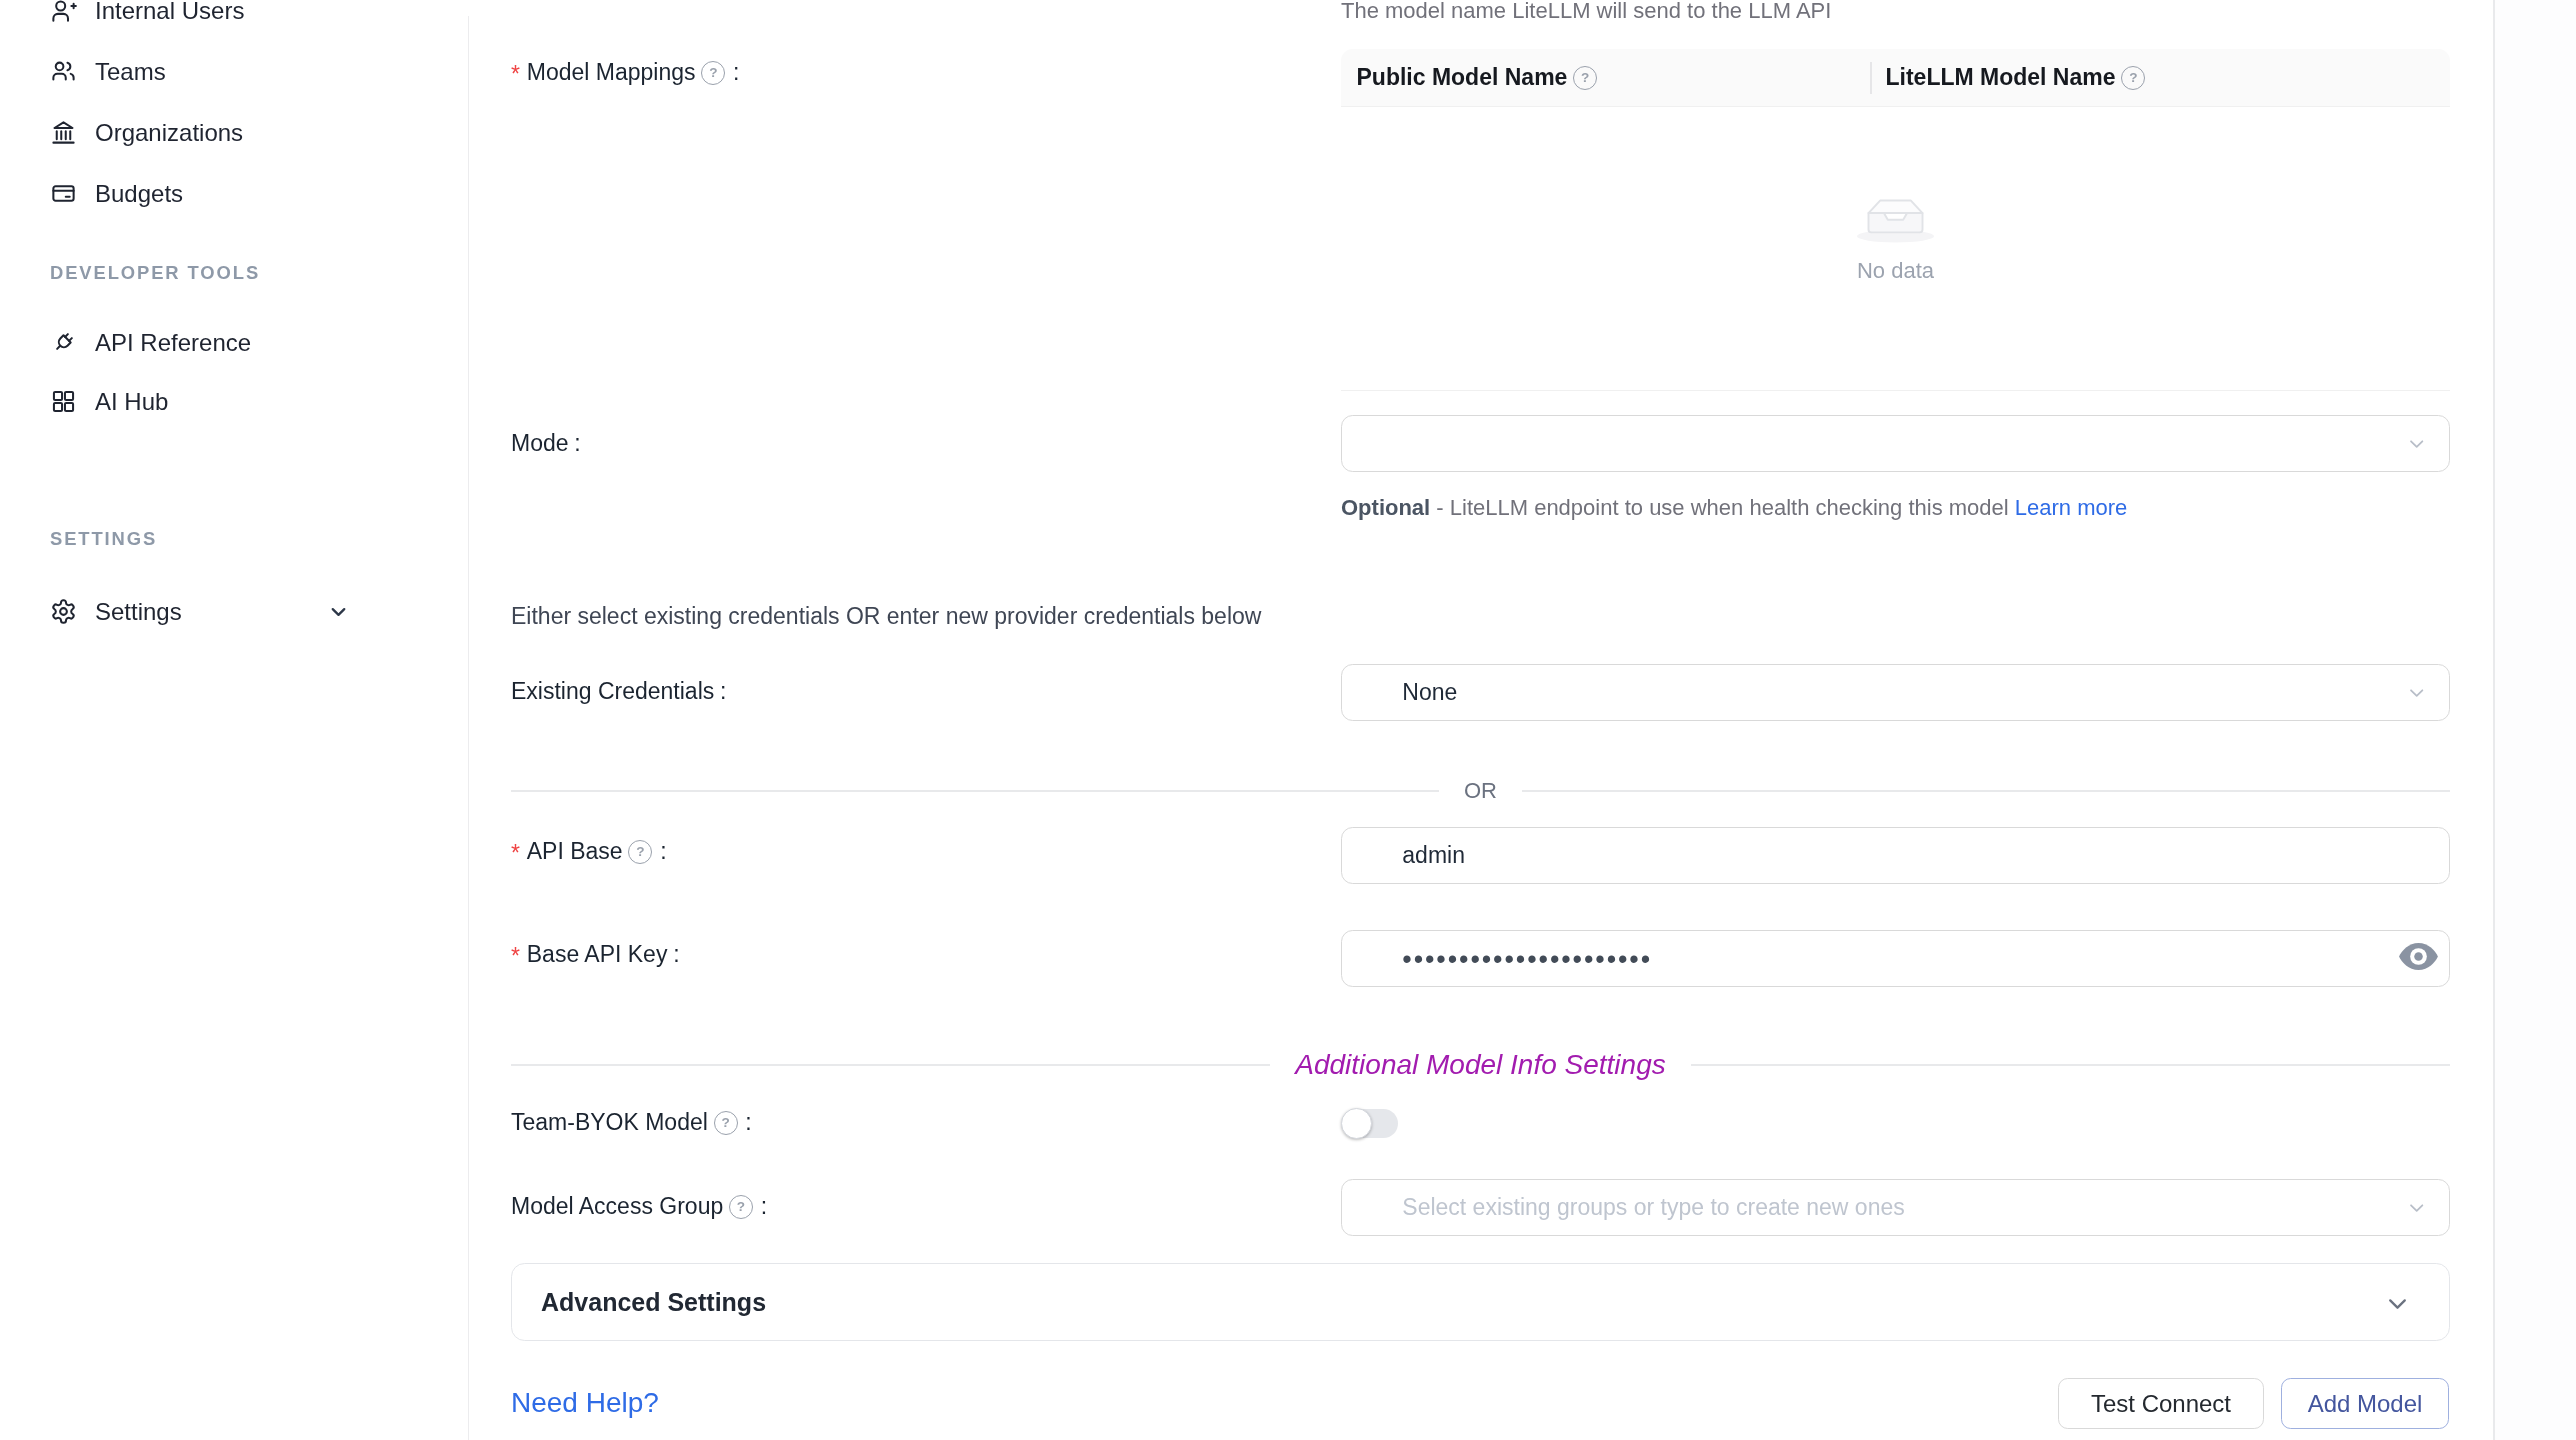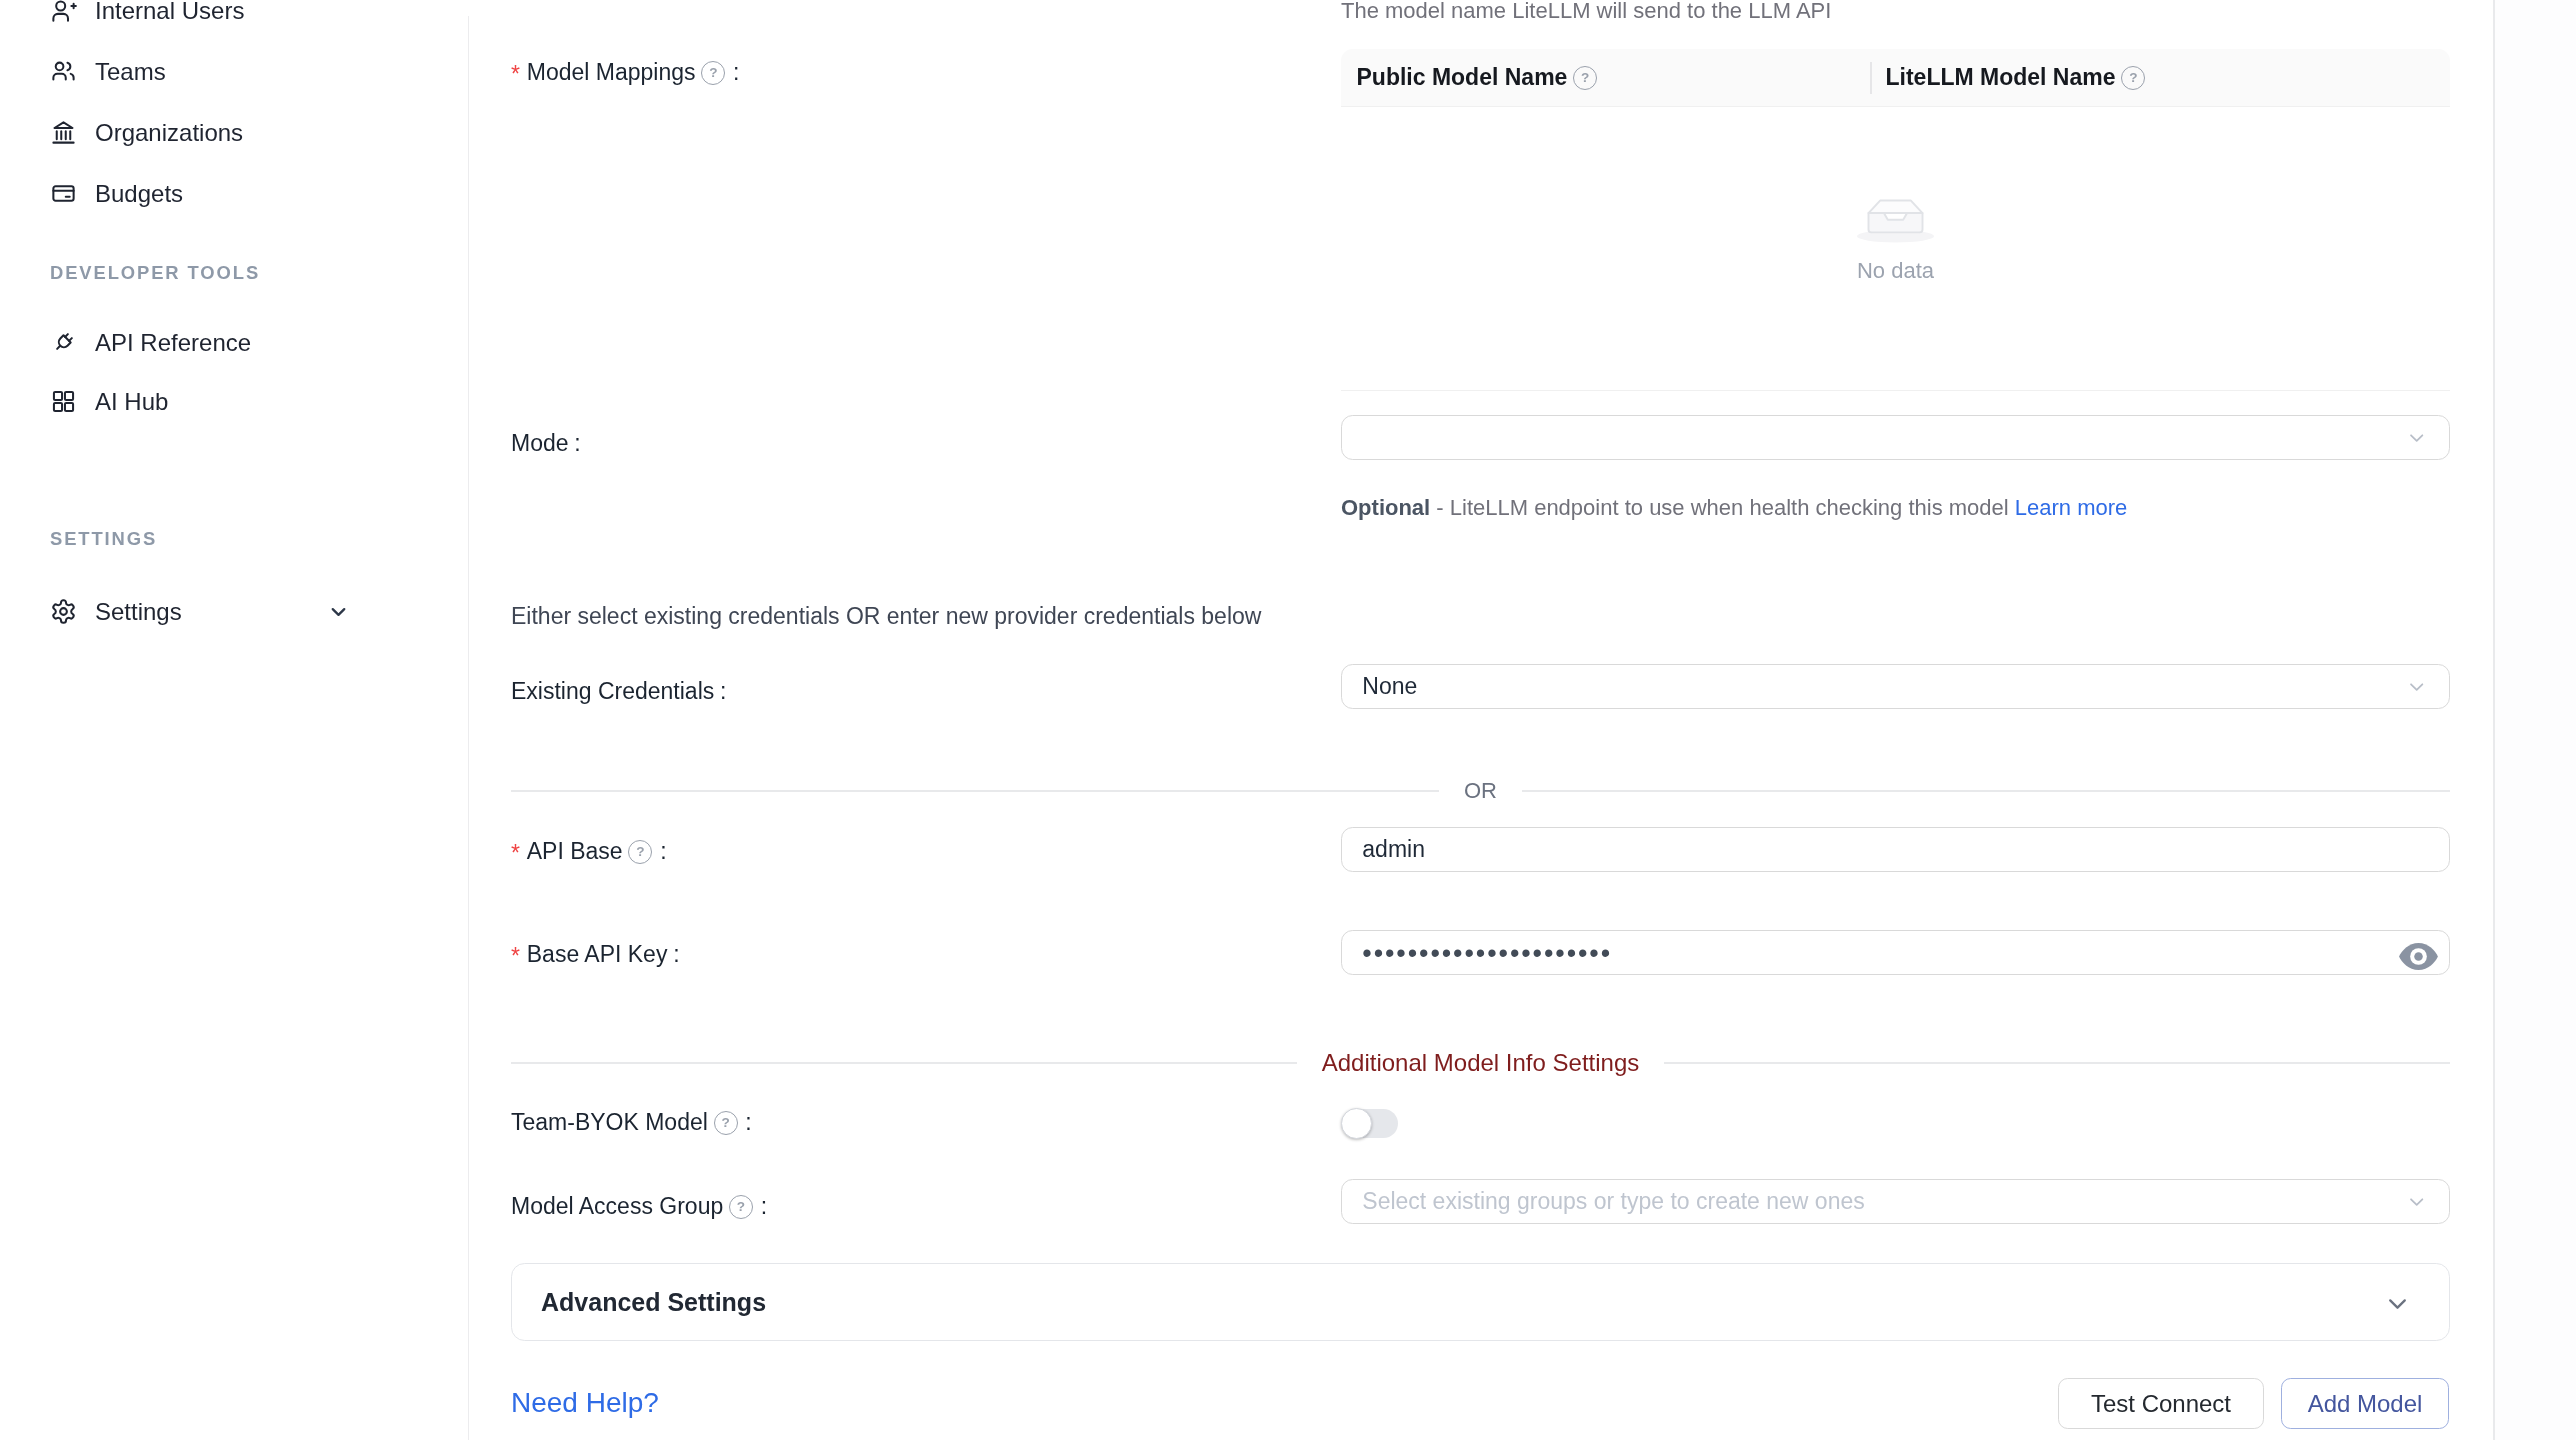--- a/index.html
+++ b/index.html
@@ -16,21 +16,21 @@
   .nav-icon svg{width:27px;height:27px;display:block;}
   .nav-label{position:absolute;left:95px;font-size:24px;color:#1f2430;white-space:nowrap;}
   .nav-chevron{position:absolute;left:327px;width:23px;height:23px;color:#2d3748;}
   .nav-chevron svg{width:23px;height:23px;display:block;}
   .nav-section{position:absolute;left:50px;font-size:18.4px;font-weight:700;letter-spacing:1.9px;color:#8e99a8;white-space:nowrap;}
   
   .flabel{position:absolute;height:39px;display:flex;align-items:center;font-size:23px;color:#1b2430;white-space:nowrap;}
   .req{color:#ef4444;margin-right:6.8px;position:relative;top:1.9px;font-size:23px;}
   .qmark{display:inline-flex;align-items:center;justify-content:center;width:22px;height:22px;border:1.9px solid #9aa1ac;border-radius:50%;font-size:13.6px;font-weight:700;color:#9aa1ac;margin:0 5.8px;flex:0 0 auto;}
   .colon{margin-left:1.9px;}
-  .box{position:absolute;left:1341px;width:1109px;height:45px;background:#fff;border:1.9px solid #d9d9d9;border-radius:11.6px;box-sizing:border-box;display:flex;align-items:center;}
+  .box{position:absolute;left:1341px;width:1109px;height:57px;background:#fff;border:1.9px solid #d9d9d9;border-radius:11.6px;box-sizing:border-box;display:flex;align-items:center;padding-left:40px;}
   .box-text{margin-left:20.3px;font-size:23px;color:#1f2937;}
   .box-placeholder{margin-left:20.3px;font-size:23px;color:#bfc5cf;}
   .sel-chevron{position:absolute;right:23px;top:50%;margin-top:-9.7px;width:19.4px;height:19.4px;color:#b8bec8;}
   .sel-chevron svg{width:19.4px;height:19.4px;display:block;}
   .helper{color:#71717a;font-size:22px;}
   .divider{position:absolute;left:511px;width:1939px;display:flex;align-items:center;}
   .divider .line{flex:1;height:1.9px;background:#e8e9eb;}
   .divider .dtext{padding:0 25px;white-space:nowrap;}
   
   .mtable{position:absolute;left:1341px;top:49px;width:1109px;}
@@ -247,21 +247,21 @@
   <span class="bullets">••••••••••••••••••••••</span>
 </div>
 <svg class="eye" viewBox="0 0 42 34">
   <path d="M21 3 C31 3 38.5 11 41 17 C38.5 23 31 31 21 31 C11 31 3.5 23 1 17 C3.5 11 11 3 21 3 Z" fill="#8a93a2"></path>
   <circle cx="21" cy="17" r="8.6" fill="#ffffff"></circle>
   <circle cx="21" cy="17" r="4.4" fill="#8a93a2"></circle>
 </svg>
 
 <div class="divider" style="top:1049px;">
   <div class="line"></div>
-  <div class="dtext" style="font-size:24px;color:#7f1d1d;">Additional Model Info Settings</div>
+  <div class="dtext" style="font-size:28px;color:#a21caf;font-style:italic;">Additional Model Info Settings</div>
   <div class="line"></div>
 </div>
 
 <div class="flabel" style="left:511px;top:1103px;">
   <span>Team-BYOK Model</span>
   <span class="qmark">?</span>
   <span class="colon">:</span>
 </div>
 <div class="toggle">
   <div class="knob"></div>

